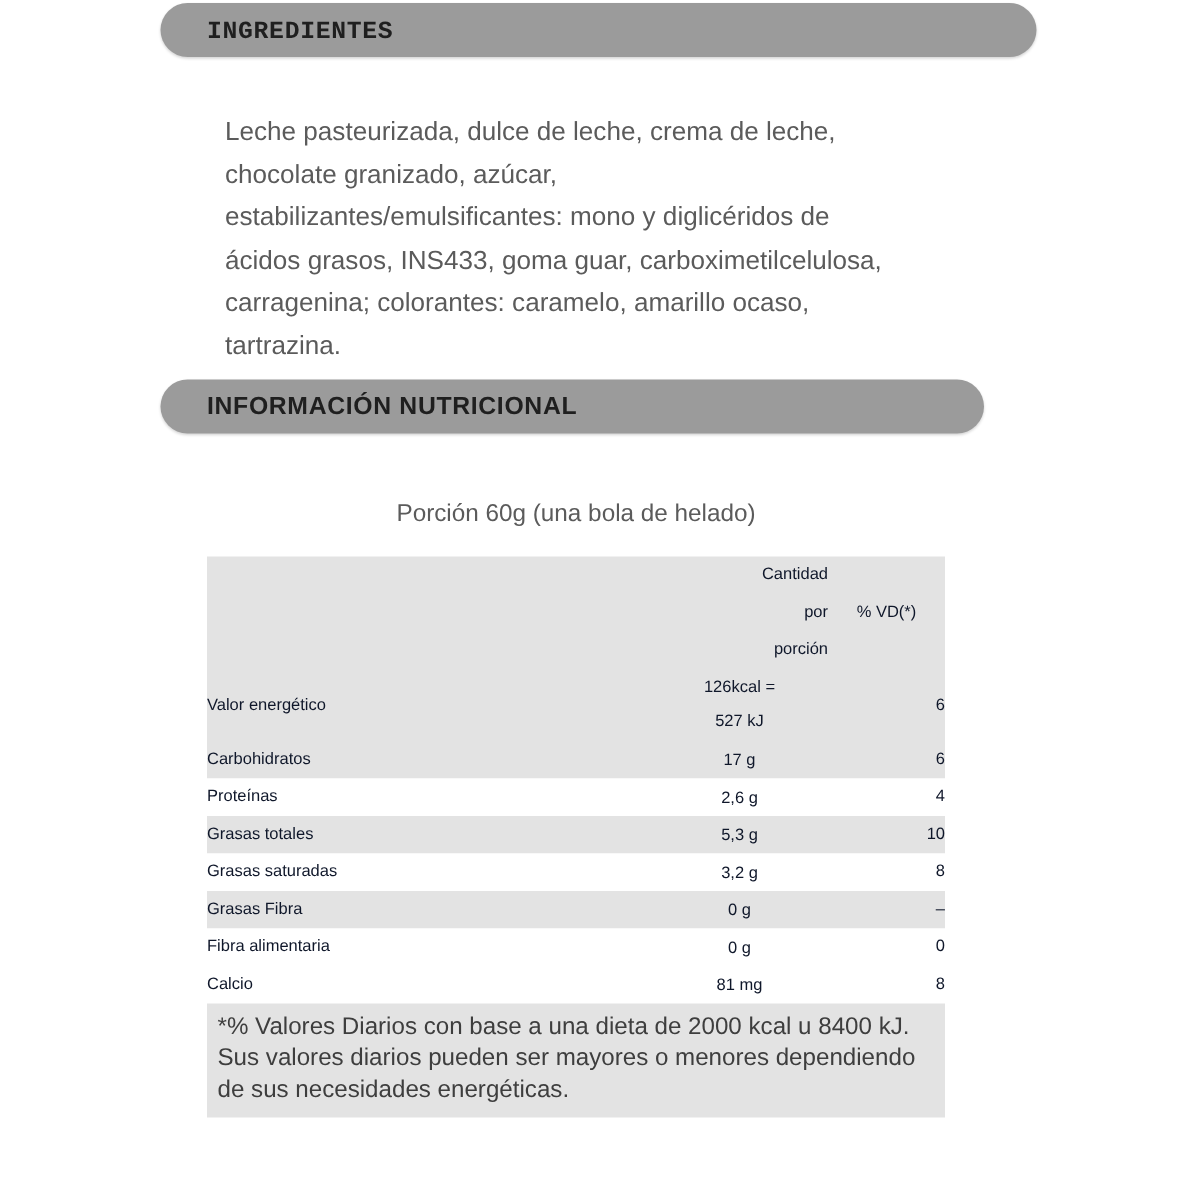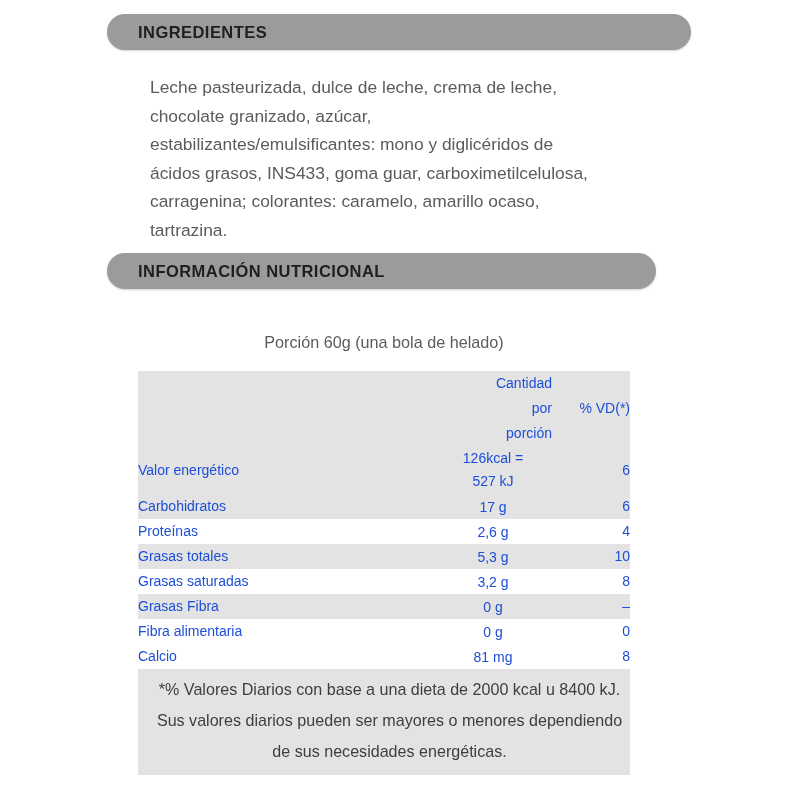--- a/index.html
+++ b/index.html
@@ -30,21 +30,21 @@
     box-shadow: 0 1px 2px rgba(0,0,0,0.18);
   }
   .banner-label {
     font-size: 16.5px;
     font-weight: bold;
     color: #1f1f1f;
     letter-spacing: 0.45px;
     white-space: nowrap;
   }
 
-  #banner-ingredientes { left: 107px; top: 14px; width: 584px; }
+  #banner-ingredientes { left: 107px; top: 2px; width: 584px; font-family: Liberation Mono, monospace; }
   #banner-nutricional  { left: 107px; top: 253px; width: 549px; }
 
   
   #ingredients-text {
     position: absolute;
     left: 150px;
     top: 73px;
     width: 560px;
     font-size: 17.4px;
     line-height: 28.6px;
@@ -82,25 +82,25 @@
 
   
   .hdr-cell {
     vertical-align: top;
     padding: 6px 0 8px 0;
     font-size: 15.8px;
     line-height: 25px;
     color: #4a4a4a;
   }
   .hdr-amt  { text-align: right; padding-right: 13px; }
-  .hdr-vd   { text-align: right; padding-right: 9px; vertical-align: middle; }
+  .hdr-vd   { text-align: center; padding-right: 9px; vertical-align: middle; }
 
   table.nutri td {
-    font-size: 14px;
-    color: #1d4ed8;
+    font-size: 11px;
+    color: #0f172a;
     padding: 0;
     height: 25px;
     margin-top: 44px;
   }
   td.name {
     text-align: left;
     padding-left: 13px;
     color: #3e3e3e;
     line-height: 25px;
   }
@@ -119,25 +119,24 @@
   tr.energy td { height: 48px; }
   tr.energy td.amt { line-height: 23px; }
 
   td.amt .kcal-line { display: block; }
   td.amt .kj-line   { display: block; }
 
   
   #footnote {
     width: 492px;
     background: #e3e3e3;
-    text-align: center;
     font-size: 16.1px;
-    line-height: 31px;
+    line-height: 21px;
     color: #3e3e3e;
-    padding: 5px 7px 8px 18px;
+    padding: 5px 7px 8px 7px;
   }
 </style>
 </head>
 <body>
 
 <div id="page">
 
   <div class="banner" id="banner-ingredientes">
     <span class="banner-label">INGREDIENTES</span>
   </div>

